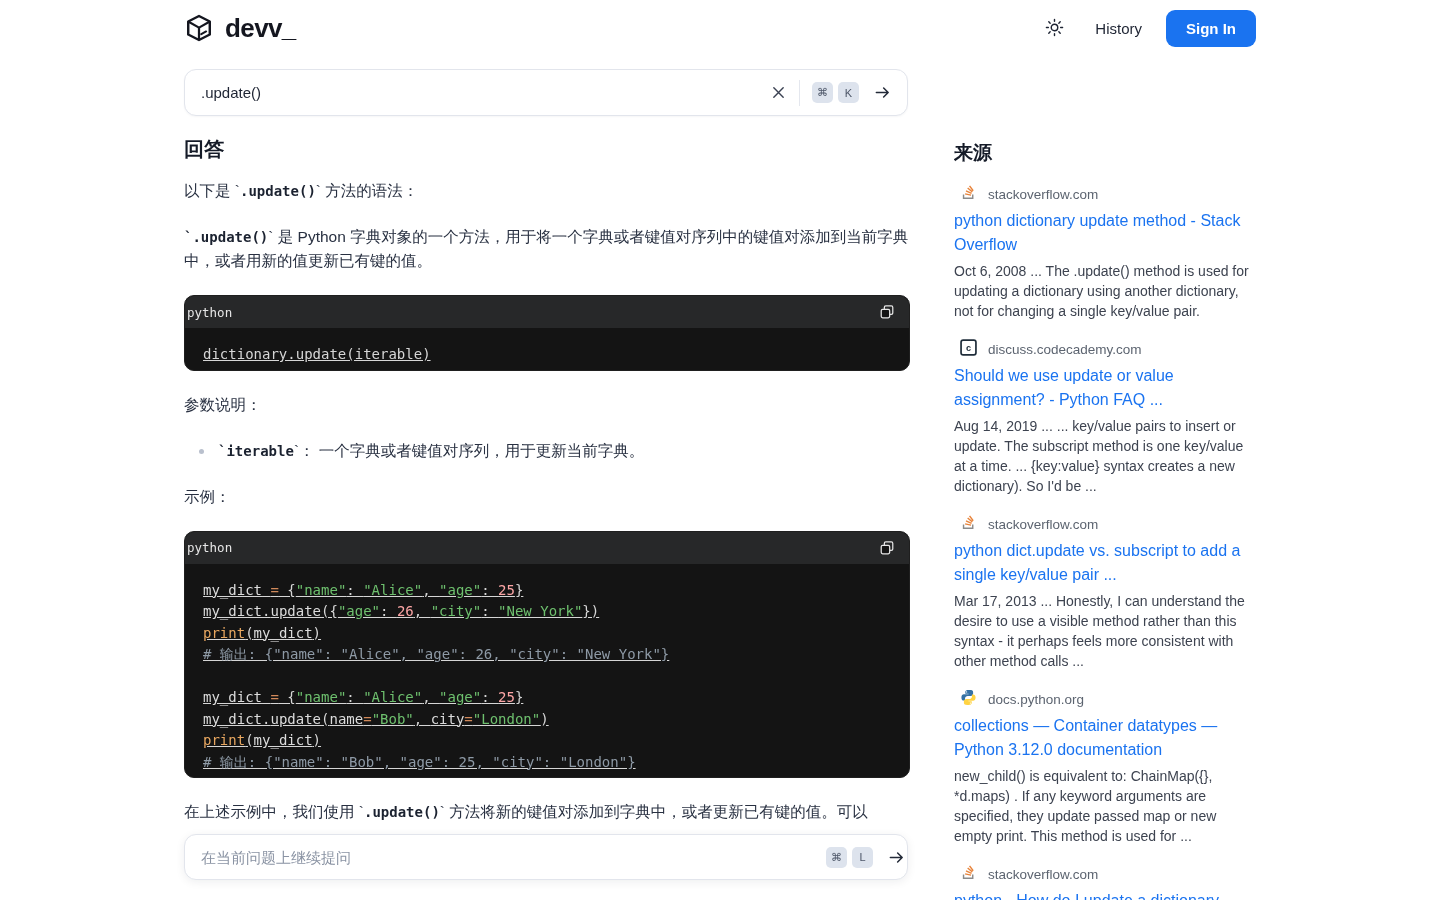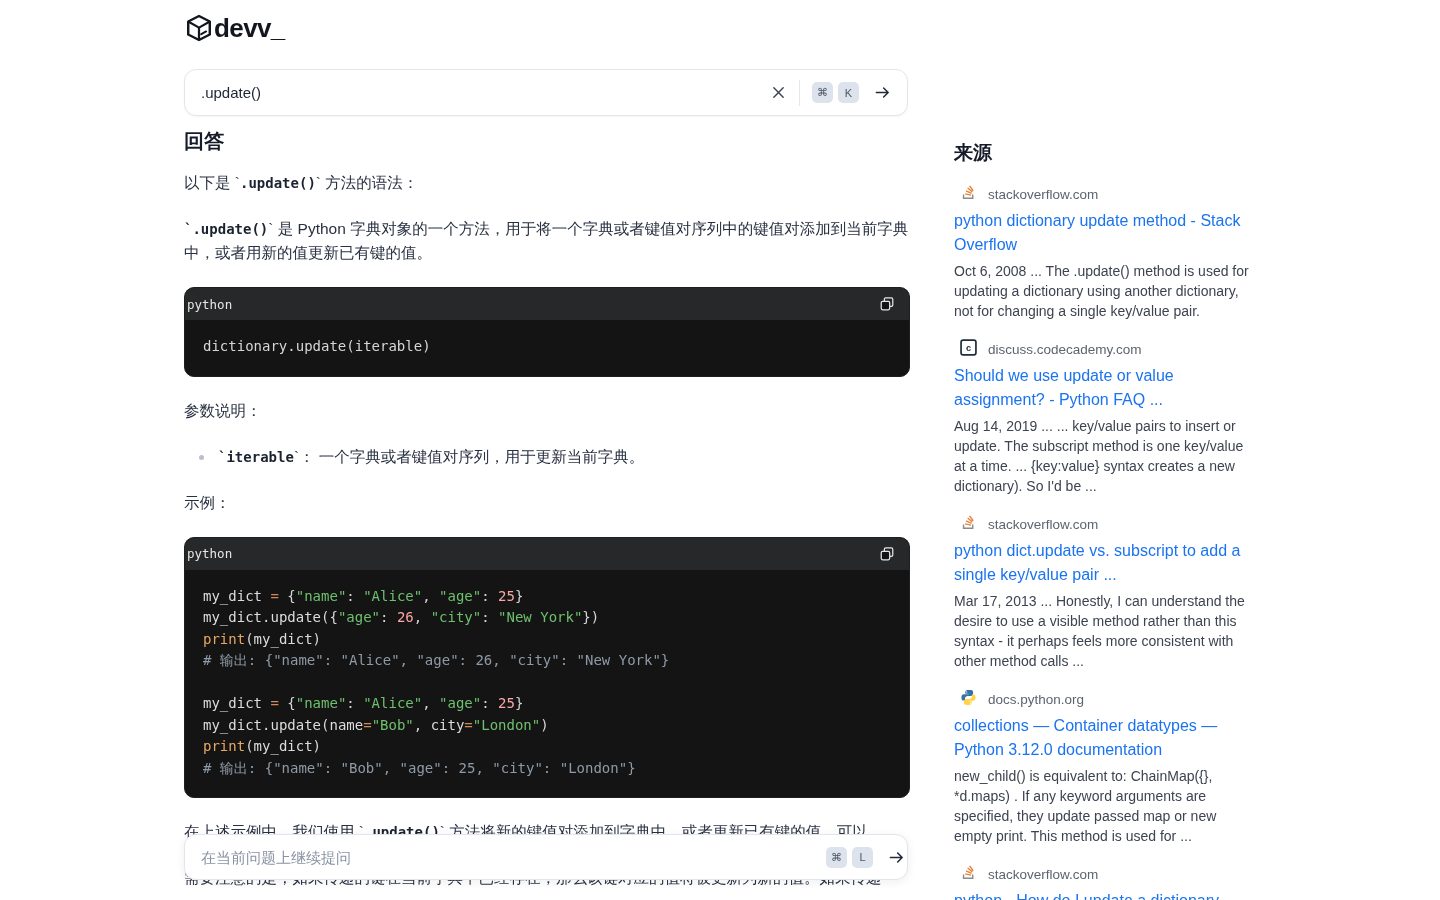--- a/index.html
+++ b/index.html
@@ -10,21 +10,21 @@
     overflow: hidden;
     color: #1e2433;
   }
   .page { position: relative; width: 1440px; height: 900px; }
 
   
   .header {
     position: absolute; top: 0; left: 0; right: 0; height: 56px;
     display: flex; align-items: center;
   }
-  .brand { position: absolute; left: 184px; top: 13px; display: flex; align-items: center; }
+  .brand { position: absolute; left: 184px; top: 13px; display: flex; align-items: center; gap: 11px; }
   .brand-logo { width: 30px; height: 30px; display: block; }
   .brand-name {
     font-size: 26px; font-weight: bold; letter-spacing: -0.6px;
     color: #14161f; line-height: 30px;
   }
   .header-right {
     position: absolute; right: 184px; top: 10px;
     display: flex; align-items: center; gap: 22px;
   }
   .theme-toggle {
@@ -63,21 +63,21 @@
     border-radius: 5px; font-size: 11px; display: flex; align-items: center;
     justify-content: center; padding: 0 5px; font-family: "Liberation Sans", sans-serif;
   }
   .submit-arrow {
     margin-left: 12px; width: 22px; height: 22px; display: flex;
     align-items: center; justify-content: center; cursor: pointer; color: #232a38;
   }
 
   
   .main {
-    position: absolute; left: 184px; top: 128px; width: 726px; height: 760px;
+    position: absolute; left: 184px; top: 136px; width: 726px; height: 760px;
     overflow: hidden;
   }
   .section-title {
     font-size: 20px; font-weight: bold; color: #151b28; margin-bottom: 16px;
     letter-spacing: 0.2px;
   }
   .para {
     font-size: 15.5px; line-height: 24px; color: #283041; margin-bottom: 22px;
   }
   .para code, .inline-code {
@@ -102,24 +102,24 @@
   .code-head {
     background: #272829; height: 32px; display: flex; align-items: center;
     justify-content: space-between; padding: 0 14px 0 2px;
   }
   .code-lang {
     color: #e6e6e6; font-size: 12.5px;
     font-family: "DejaVu Sans Mono", "Liberation Mono", monospace;
   }
   .copy-icon { cursor: pointer; display: flex; align-items: center; }
   .code-body {
-    padding: 16px 18px 18px 18px;
+    padding: 16px 18px 4px 18px;
     font-family: "DejaVu Sans Mono", "Liberation Mono", monospace;
     font-size: 14px; line-height: 21.5px; color: #d6d6d6;
-    white-space: pre; overflow-x: auto;
+    white-space: pre; overflow-x: auto; text-decoration: underline;
   }
   .tok-str { color: #6ec06e; }
   .tok-num { color: #fca5a5; }
   .tok-fn  { color: #e8a760; }
   .tok-com { color: #8e9aa6; }
   .tok-op  { color: #d1895a; }
   .tok-pl  { color: #dcdcdc; }
 
   
   .followup {
@@ -165,20 +165,32 @@
         <svg class="brand-logo" viewBox="0 0 32 32" fill="none">
           <path d="M16 3.2 L27.5 9.1 L27.5 22.9 L16 28.8 L4.5 22.9 L4.5 9.1 Z" stroke="#14161f" stroke-width="2.6" stroke-linejoin="round" fill="none"></path>
           <path d="M4.9 9.4 L16 15.6 L27.1 9.4" stroke="#14161f" stroke-width="2.4" stroke-linejoin="round" fill="none"></path>
           <path d="M16 15.6 L16 28.4" stroke="#14161f" stroke-width="2.4" fill="none"></path>
           <path d="M18.4 22.6 L23.6 19.7" stroke="#14161f" stroke-width="2.2" stroke-linecap="round"></path>
         </svg>
       </span>
       <span class="brand-name">devv_</span>
     </div>
 
+    <div class="header-right">
+      <button class="theme-toggle">
+        <span>
+          <svg width="19" height="19" viewBox="0 0 24 24" fill="none" stroke="#1e2433" stroke-width="1.8" stroke-linecap="round">
+            <circle cx="12" cy="12" r="4.1"></circle>
+            <path d="M12 1.8v2.4M12 19.8v2.4M1.8 12h2.4M19.8 12h2.4M4.8 4.8l1.7 1.7M17.5 17.5l1.7 1.7M19.2 4.8l-1.7 1.7M6.5 17.5l-1.7 1.7"></path>
+          </svg>
+        </span>
+      </button>
+      <a class="history-link">History</a>
+      <button class="signin-btn">Sign In</button>
+    </div>
   </div>
 
   <div class="searchbar">
     <input class="searchbar-input" type="text" value=".update()" style="">
     <span class="clear-icon">
       <svg width="15" height="15" viewBox="0 0 16 16" fill="none" stroke="#3a4152" stroke-width="1.5" stroke-linecap="round">
         <path d="M3 3 L13 13 M13 3 L3 13"></path>
       </svg>
     </span>
     <span class="search-divider"></span>

